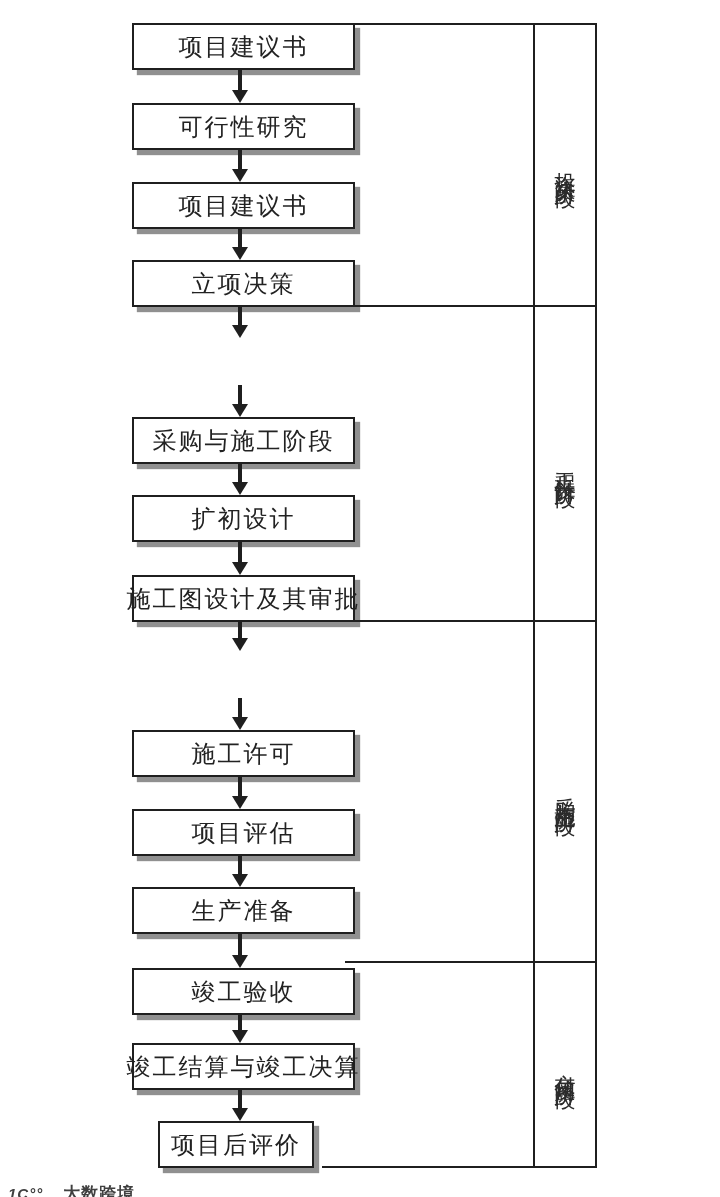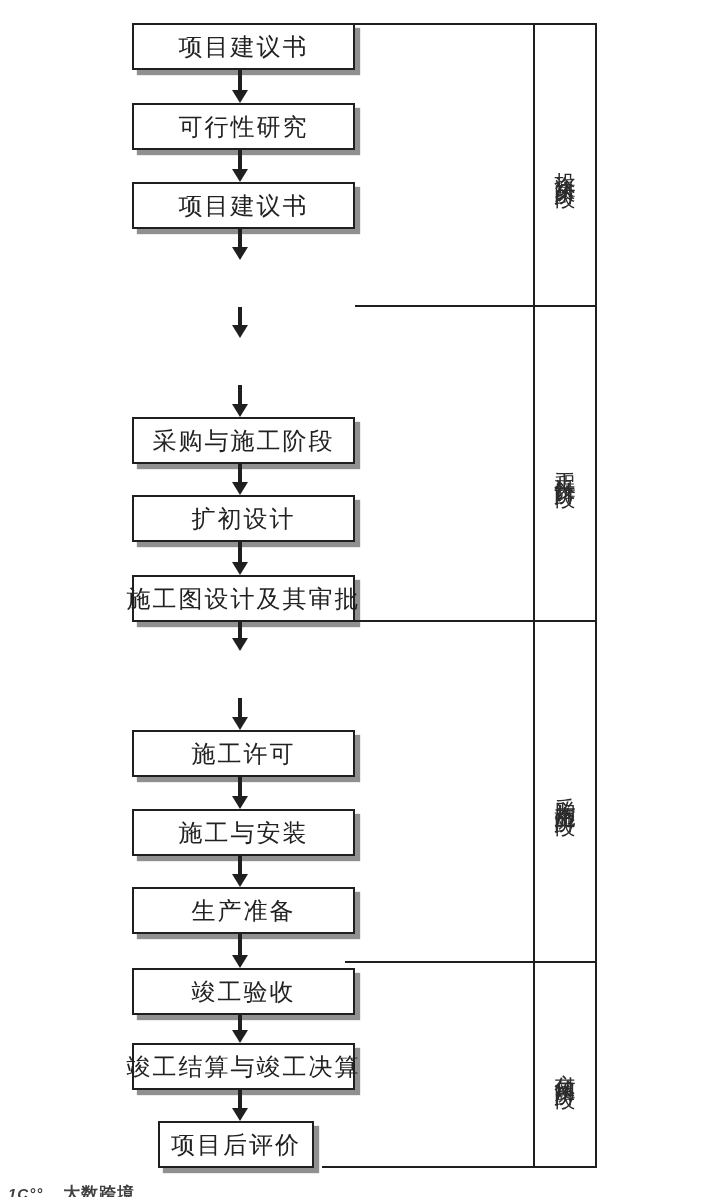--- a/index.html
+++ b/index.html
@@ -69,34 +69,37 @@
 
   <div class="fbox" style="top:23px">
       <span>项目建议书</span>
     </div>
   <div class="fbox" style="top:103px">
       <span>可行性研究</span>
     </div>
   <div class="fbox" style="top:182px">
       <span>项目建议书</span>
     </div>
+  <div class="fbox" style="top:260px">
+      <span>立项决策</span>
+    </div>
   <div class="fbox" style="top:417px">
       <span>采购与施工阶段</span>
     </div>
   <div class="fbox" style="top:495px">
       <span>扩初设计</span>
     </div>
   <div class="fbox" style="top:575px">
       <span>施工图设计及其审批</span>
     </div>
   <div class="fbox" style="top:730px">
       <span>施工许可</span>
     </div>
   <div class="fbox" style="top:809px">
-      <span>施工与安装</span>
+      <span>项目评估</span>
     </div>
   <div class="fbox" style="top:887px">
       <span>生产准备</span>
     </div>
   <div class="fbox" style="top:968px">
       <span>竣工验收</span>
     </div>
   <div class="fbox" style="top:1043px">
       <span>竣工结算与竣工决算</span>
     </div>

